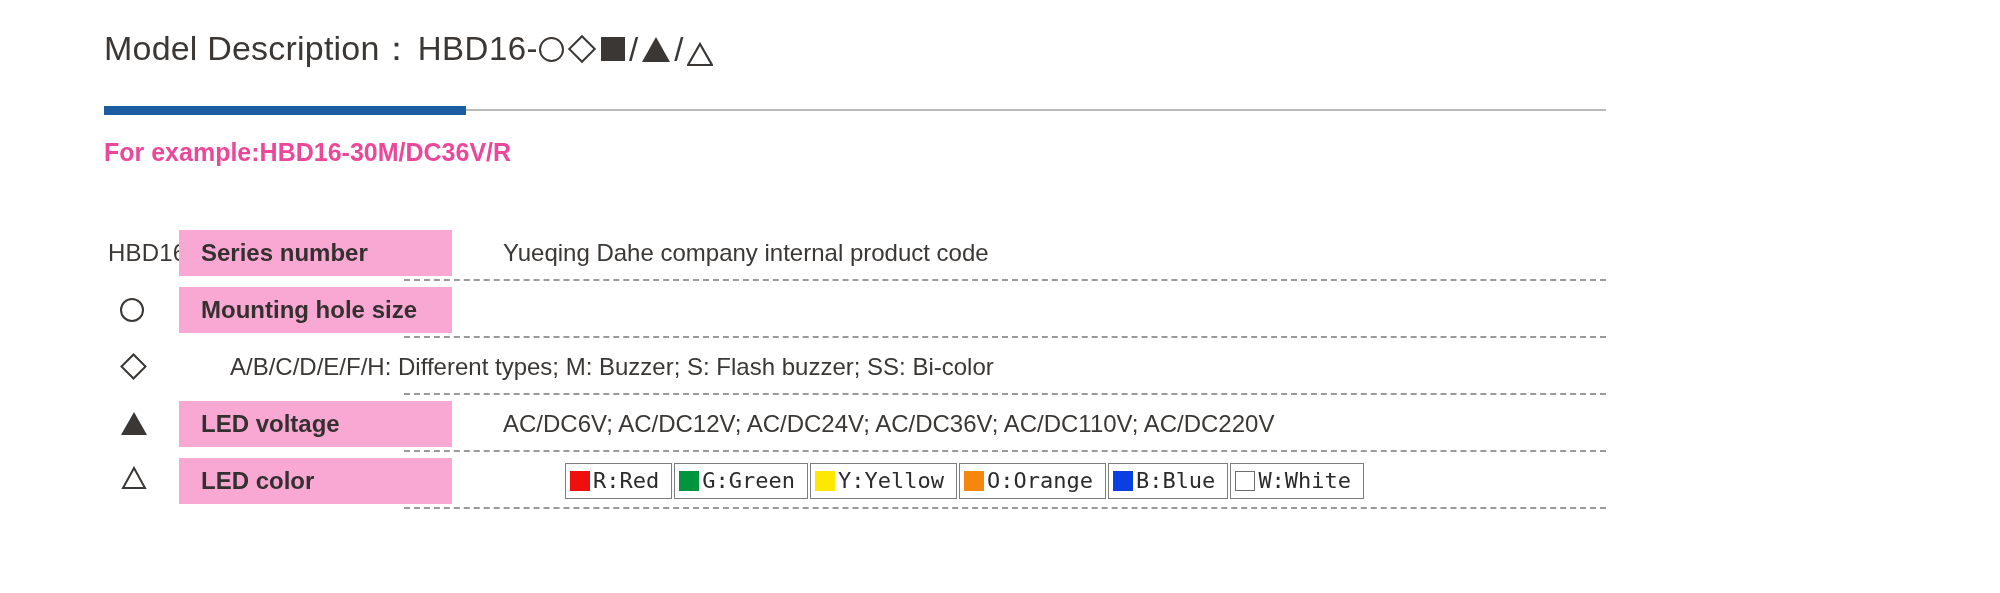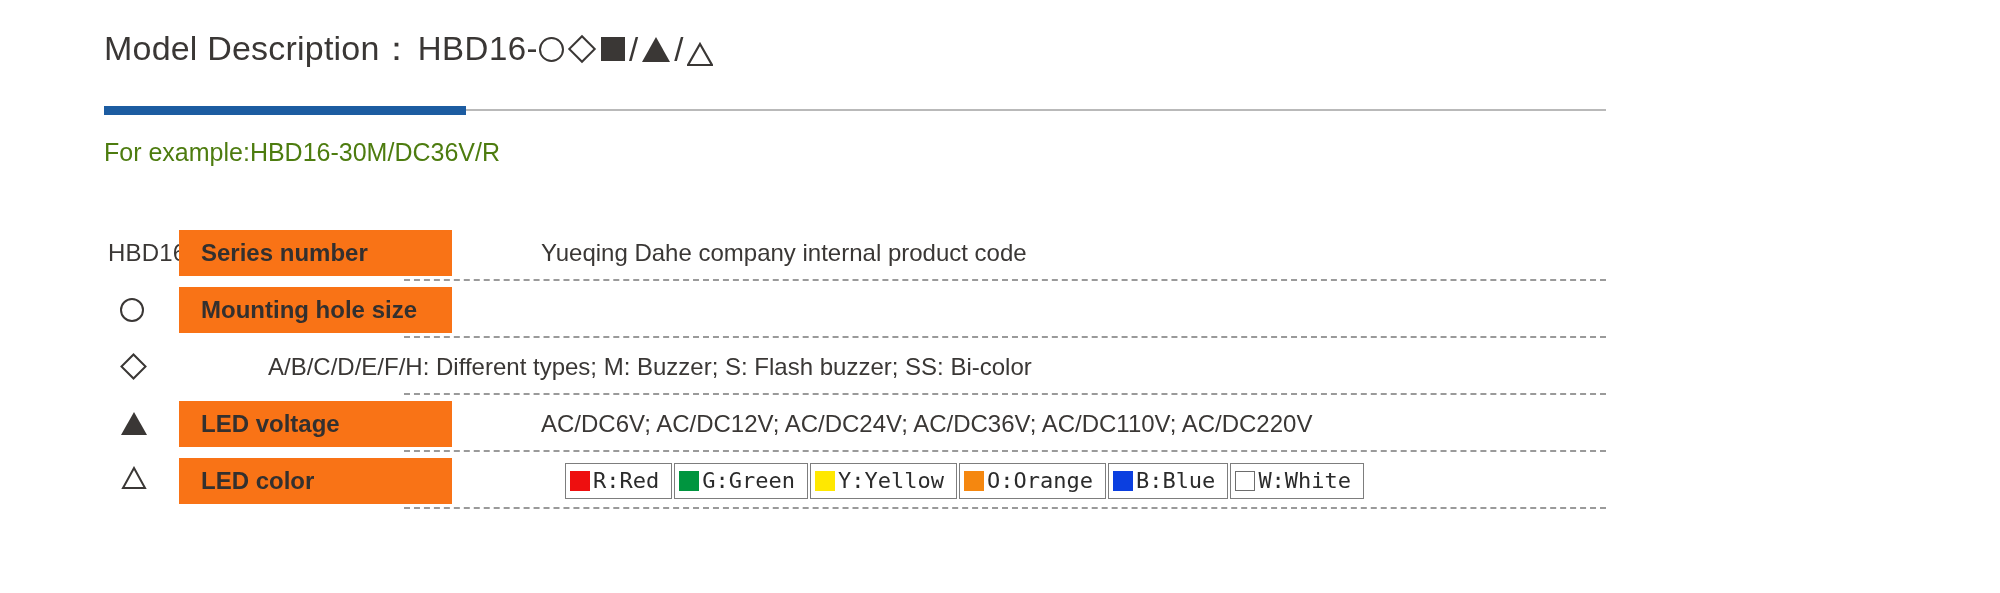--- a/index.html
+++ b/index.html
@@ -106,22 +106,23 @@
     width: 362px; height: 9px;
     background: #1c5ca1;
   }
 
   
   .example {
     position: absolute;
     left: 104px;
     top: 138px;
     font-size: 25px;
-    color: #4d7c0f;
+    color: #ec4899;
     white-space: nowrap;
+    font-weight: bold;
   }
 
   
   .table {
     position: absolute;
     left: 104px;
     top: 224px;
     width: 1502px;
   }
   .row {
@@ -139,32 +140,32 @@
     padding-left: 4px;
     font-size: 24px;
     color: #3a3735;
   }
   .row-sym.first { font-size: 24px; letter-spacing: 0.2px; }
 
   .row-label {
     width: 273px;
     flex: 0 0 273px;
     height: 46px;
-    background: #f97316;
+    background: #f9a8d4;
     display: flex;
     align-items: center;
     padding-left: 22px;
     font-size: 24px;
     font-weight: bold;
     color: #33302f;
   }
 
   .row-desc {
     flex: 1 1 auto;
-    padding-left: 89px;
+    padding-left: 51px;
     font-size: 24px;
     color: #3a3735;
     white-space: nowrap;
     display: flex;
     align-items: center;
   }
   .row-desc.tight { padding-left: 113px; }
 
   .dashed {
     position: absolute;

